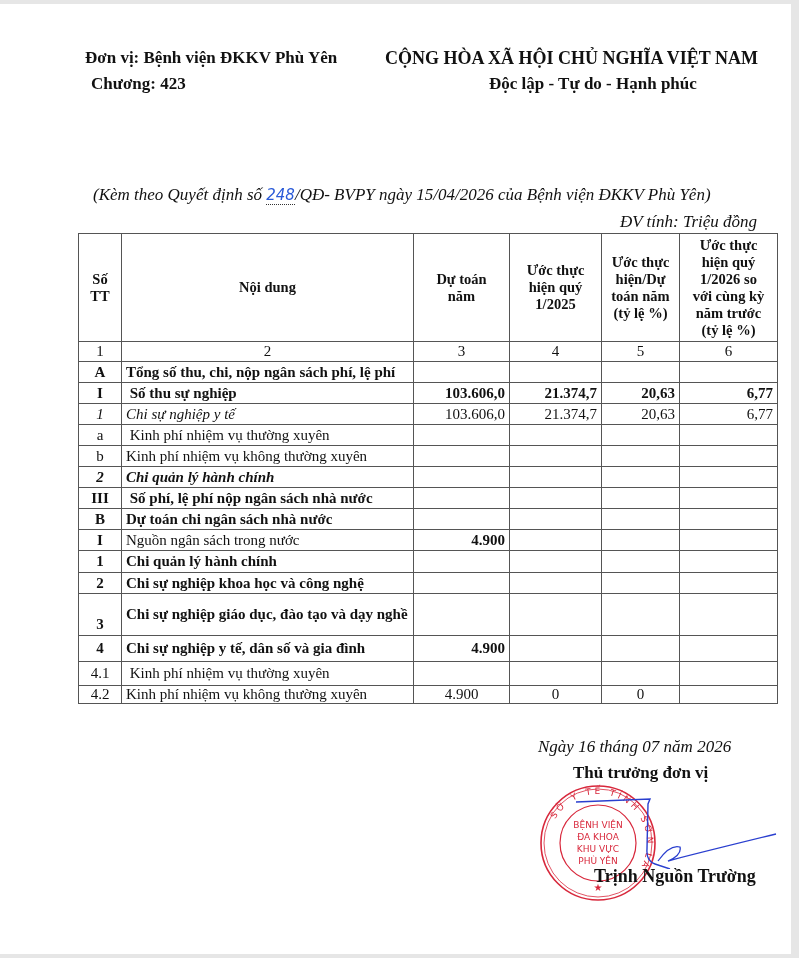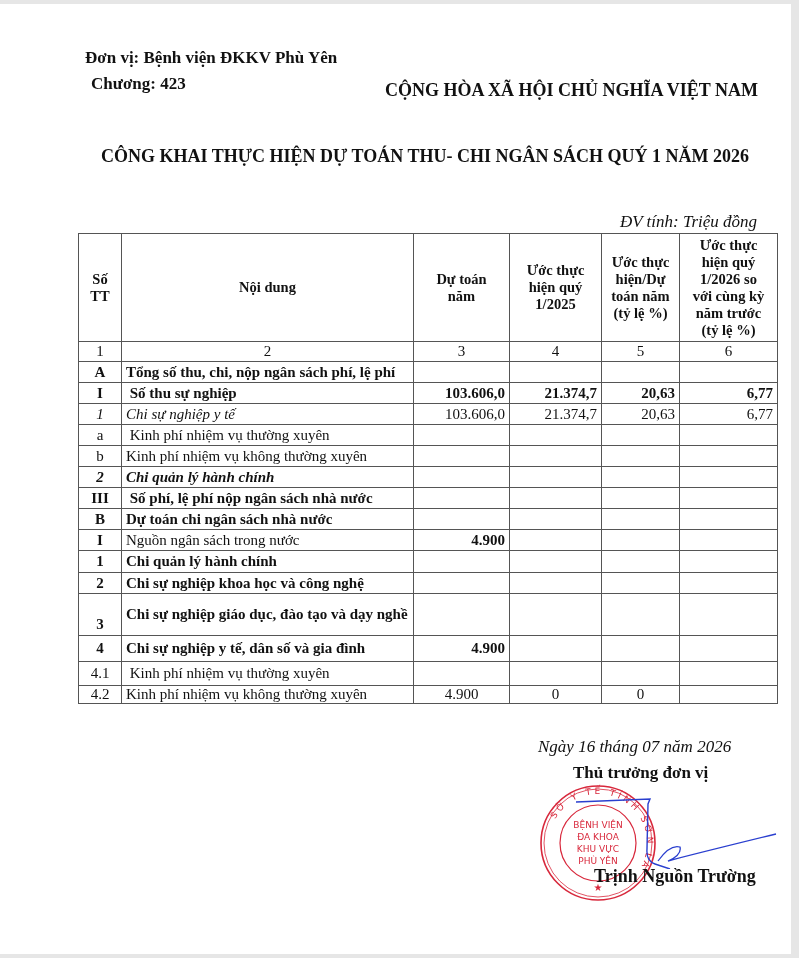--- a/index.html
+++ b/index.html
@@ -36,25 +36,28 @@
   .sig-name { left:594px; top:862px; font-size:18px; font-weight:bold; }
 </style>
 </head>
 <body>
 
 <div class="page">
 
   <div class="abs hdr-left" style="top:44px;">Đơn vị: Bệnh viện ĐKKV Phù Yên</div>
   <div class="abs hdr-left" style="top:70px; left:91px;">Chương: 423</div>
 
-  <div class="abs hdr-right" style="top:44px; left:385px; font-size:18px;margin-top:32px;">CỘNG HÒA XÃ HỘI CHỦ NGHĨA VIỆT NAM</div>
-
-
-  <div class="abs b" style="top:142px; left:101px; font-size:18px;">CÔNG KHAI THỰC HIỆN DỰ TOÁN THU- CHI NGÂN SÁCH QUÝ 1 NĂM 2026</div>
-
+  <div class="abs hdr-right" style="top:44px; left:385px; font-size:18px;">CỘNG HÒA XÃ HỘI CHỦ NGHĨA VIỆT NAM</div>
+  <div class="abs hdr-right" style="top:70px; left:489px;">Độc lập - Tự do - Hạnh phúc</div>
+
+
+
+  <div class="abs i" style="top:181px; left:93px; font-size:17px;">
+    <span>(Kèm theo Quyết định số </span><span style="color:#2a5ad8; font-family:'DejaVu Sans', sans-serif; font-size:15px; border-bottom:1px dotted #333;">248</span><span>/QĐ- BVPY  ngày 15/04/2026 của Bệnh viện ĐKKV Phù Yên)</span>
+  </div>
 
   <div class="abs i" style="top:208px; left:620px; font-size:17px;">ĐV tính: Triệu đồng</div>
 
   <table class="main">
     <colgroup>
       <col style="width:43px">
         <col style="width:292px">
         <col style="width:96px">
         <col style="width:92px">
         <col style="width:78px">

